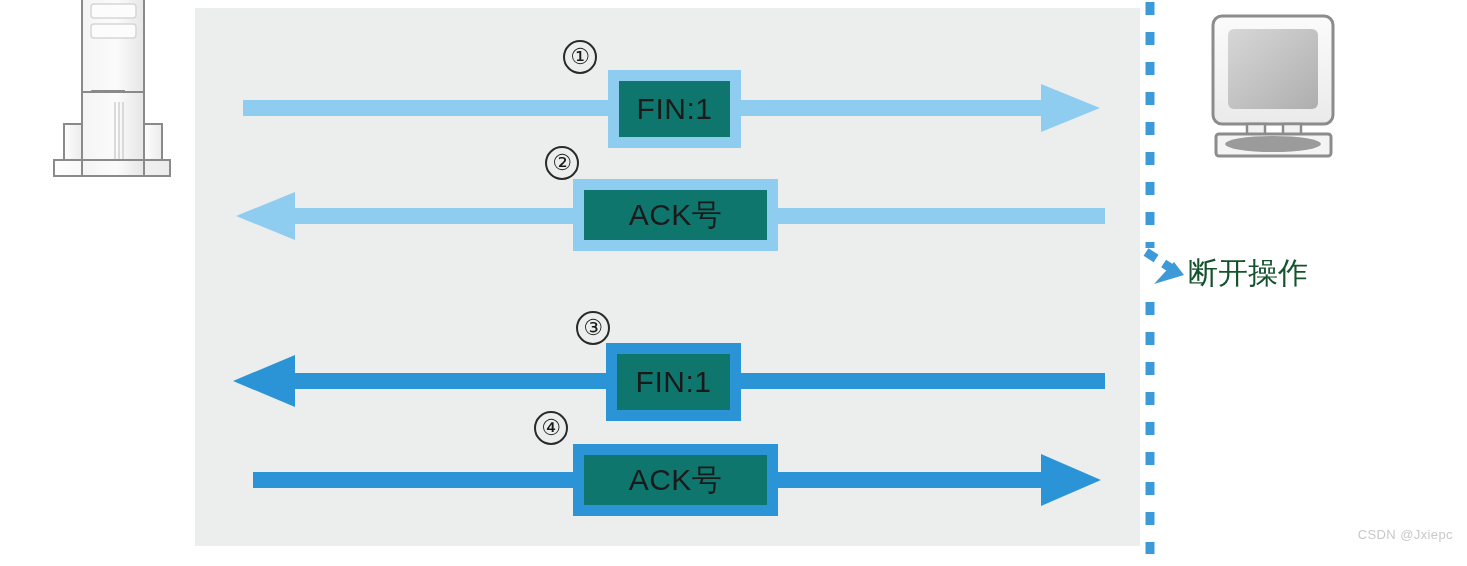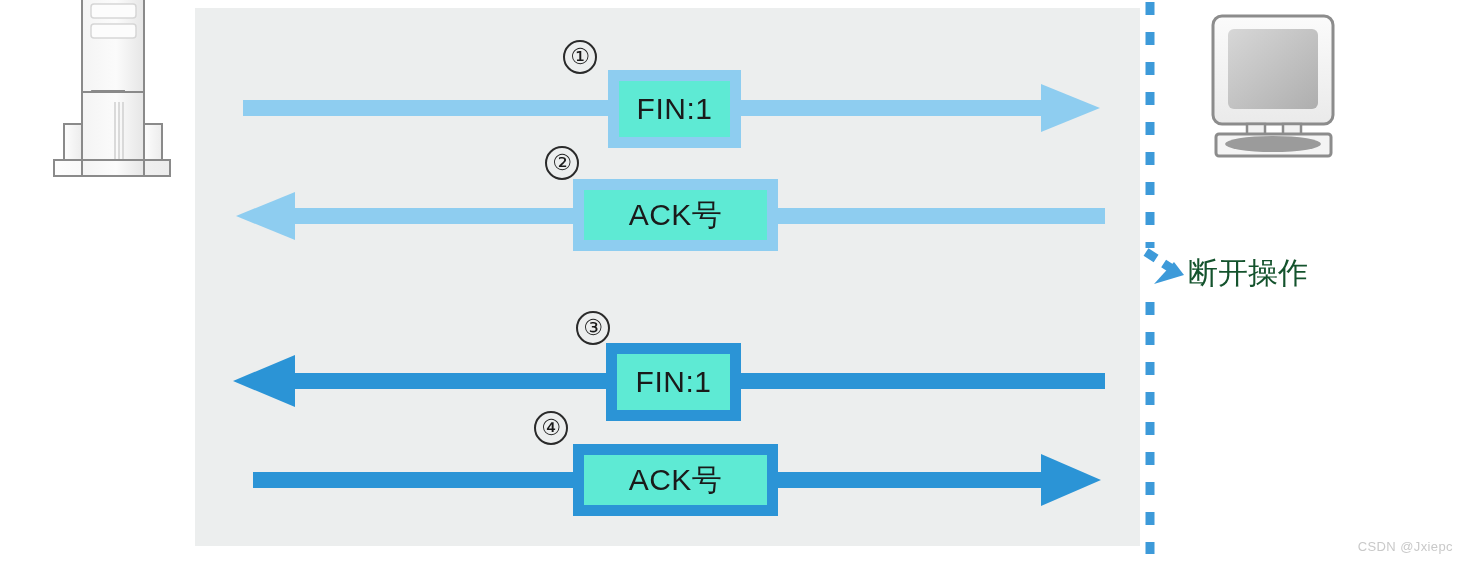--- a/index.html
+++ b/index.html
@@ -47,21 +47,21 @@
     top: 0;
     width: 945px;
     height: 96px;
     overflow: visible;
   }
 
   
   .msg-box {
     position: absolute;
     box-sizing: border-box;
-    background: #5eead4;
+    background: #0f766e;
     display: flex;
     align-items: center;
     justify-content: center;
     color: #1a1a1a;
     font-size: 30px;
     letter-spacing: 0.5px;
     white-space: nowrap;
   }
   .msg-box.light { border: 11px solid #8ecdf0; }
   .msg-box.dark  { border: 11px solid #2b94d6; }
@@ -107,21 +107,21 @@
     left: 1207px;
     top: 12px;
     width: 135px;
     height: 150px;
   }
 
   
   #watermark {
     position: absolute;
     right: 14px;
-    bottom: 12px;
+    bottom: 24px;
     font-size: 13px;
     color: #c9c9c9;
     letter-spacing: 0.4px;
     white-space: nowrap;
   }
 </style>
 </head>
 <body>
 
 <svg id="server-icon" viewBox="0 0 120 244" xmlns="http://www.w3.org/2000/svg">

